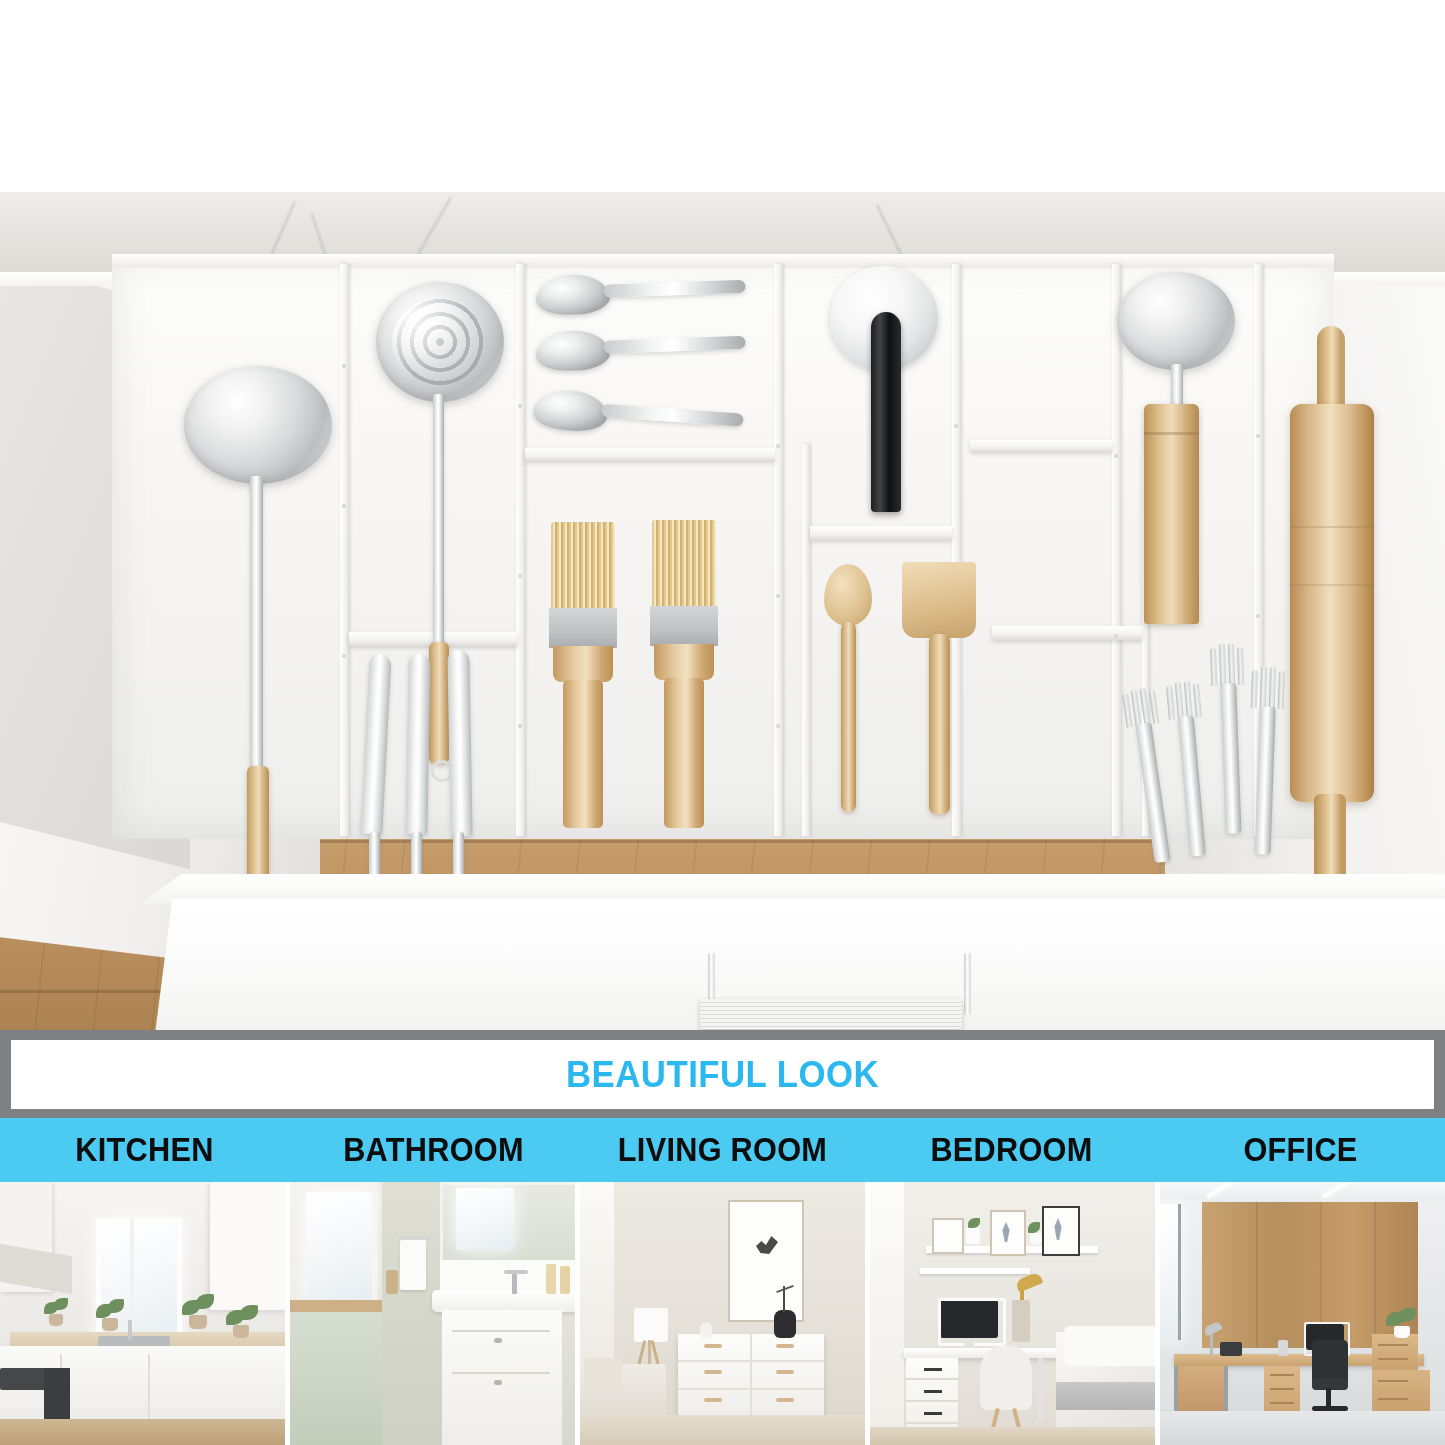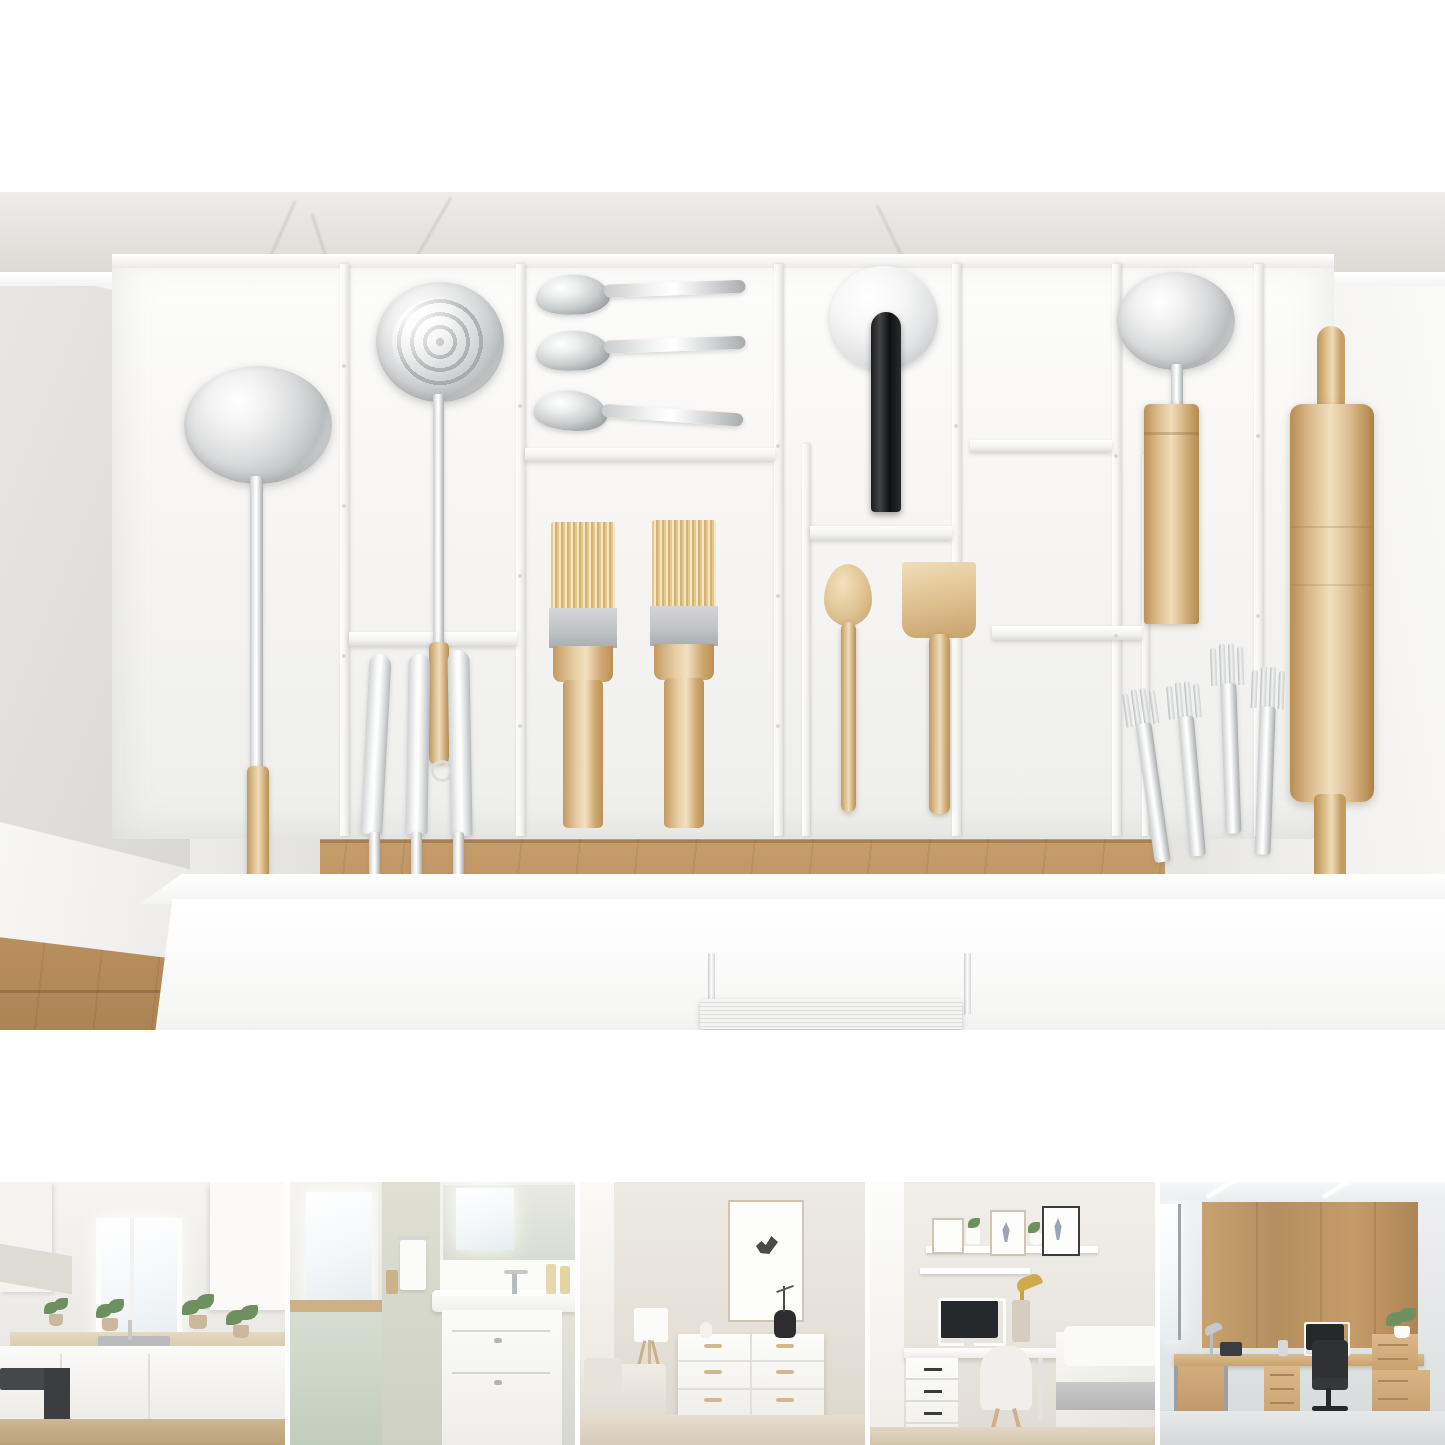--- a/index.html
+++ b/index.html
@@ -426,21 +426,33 @@
       <div class="drawer-front-top"></div>
       <div class="drawer-front">
         <div class="handle-post" style="left:556px;top:54px;"></div>
         <div class="handle-post" style="left:812px;top:54px;"></div>
         <div class="handle-bar" style="left:548px;top:100px;"></div>
       </div>
 
     </div>
   </div>
 
-
+  <div class="look-wrap">
+    <div class="look-box">
+      <div class="look-text">BEAUTIFUL LOOK</div>
+    </div>
+  </div>
+
+  <div class="label-bar">
+    <div class="label-cell">KITCHEN</div>
+    <div class="label-cell">BATHROOM</div>
+    <div class="label-cell">LIVING ROOM</div>
+    <div class="label-cell">BEDROOM</div>
+    <div class="label-cell">OFFICE</div>
+  </div>
 
   <div class="rooms">
 
     <div class="room">
       <div class="room-scene" style="background:linear-gradient(180deg,#f6f5f2 0%,#eceae6 55%,#e2dfd9 100%);">
         <div class="rect" style="left:0;top:0;width:52px;height:110px;background:#f4f3f0;box-shadow:2px 2px 4px rgba(0,0,0,.10);"></div>
         <div class="rect" style="left:0;top:68px;width:72px;height:38px;background:#dedbd5;transform:skewY(10deg);"></div>
         <div class="rect" style="left:210px;top:0;width:78px;height:128px;background:#fbfaf8;box-shadow:-2px 2px 5px rgba(0,0,0,.10);"></div>
         <div class="win" style="left:96px;top:36px;width:76px;height:120px;border:5px solid #fdfdfc;"></div>
         <div class="rect" style="left:130px;top:36px;width:4px;height:120px;background:#f3f2f0;"></div>

